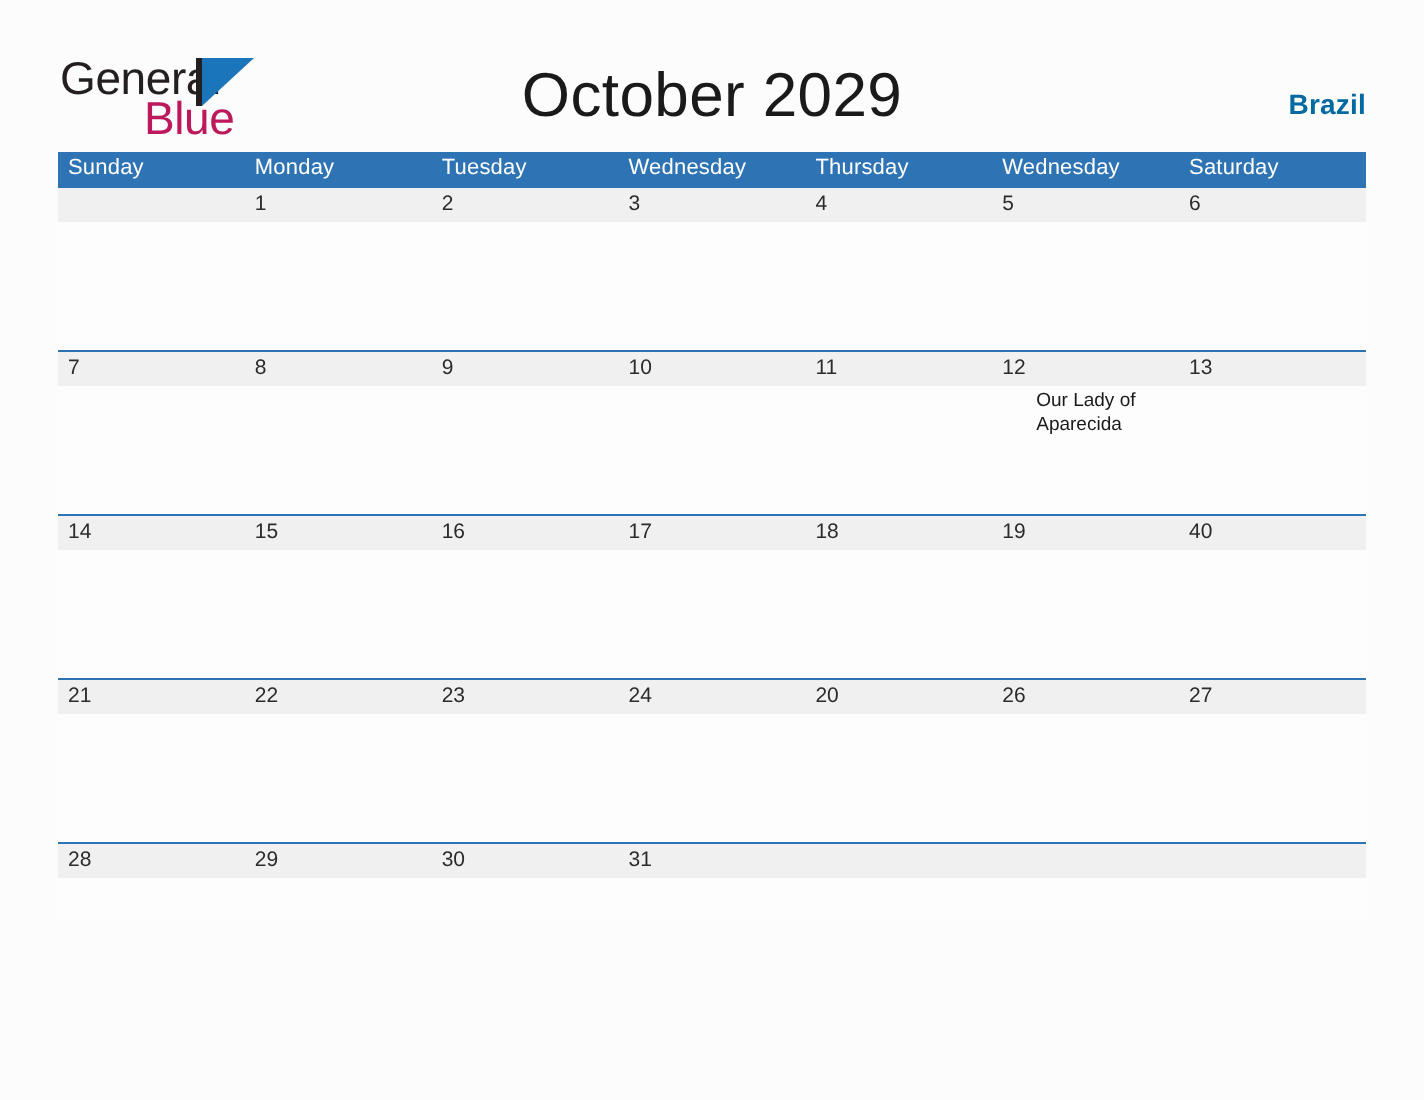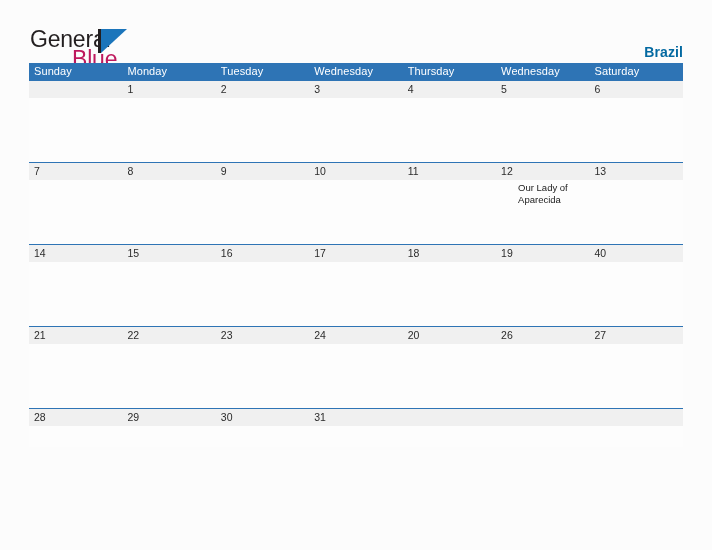--- a/index.html
+++ b/index.html
@@ -99,21 +99,21 @@
     font-size: 14px;
     color: #0369a1;
     font-weight: 700;
     letter-spacing: 0.1px;
   }
 
   
   .cal {
     position: absolute;
     left: 29px;
-    top: 63px;
+    top: 76px;
     width: 654px;
     border-collapse: collapse;
     table-layout: fixed;
   }
   .cal th, .cal td {
     padding: 0;
     margin: 0;
     vertical-align: top;
   }
   .cal th {
@@ -170,20 +170,21 @@
 
     <div class="brand">
       <span class="brand-row1">General</span>
       <span class="brand-flagwrap">
         <span class="brand-bar"></span>
         <span class="brand-tri"></span>
       </span>
       <span class="brand-row2">Blue</span>
     </div>
 
+    <div class="month-title">October 2029</div>
 
     <div class="country">Brazil</div>
 
   </div>
 
   <table class="cal">
     <thead>
       <tr id="weekday-row">
           <th>Sunday</th>
           <th>Monday</th>

